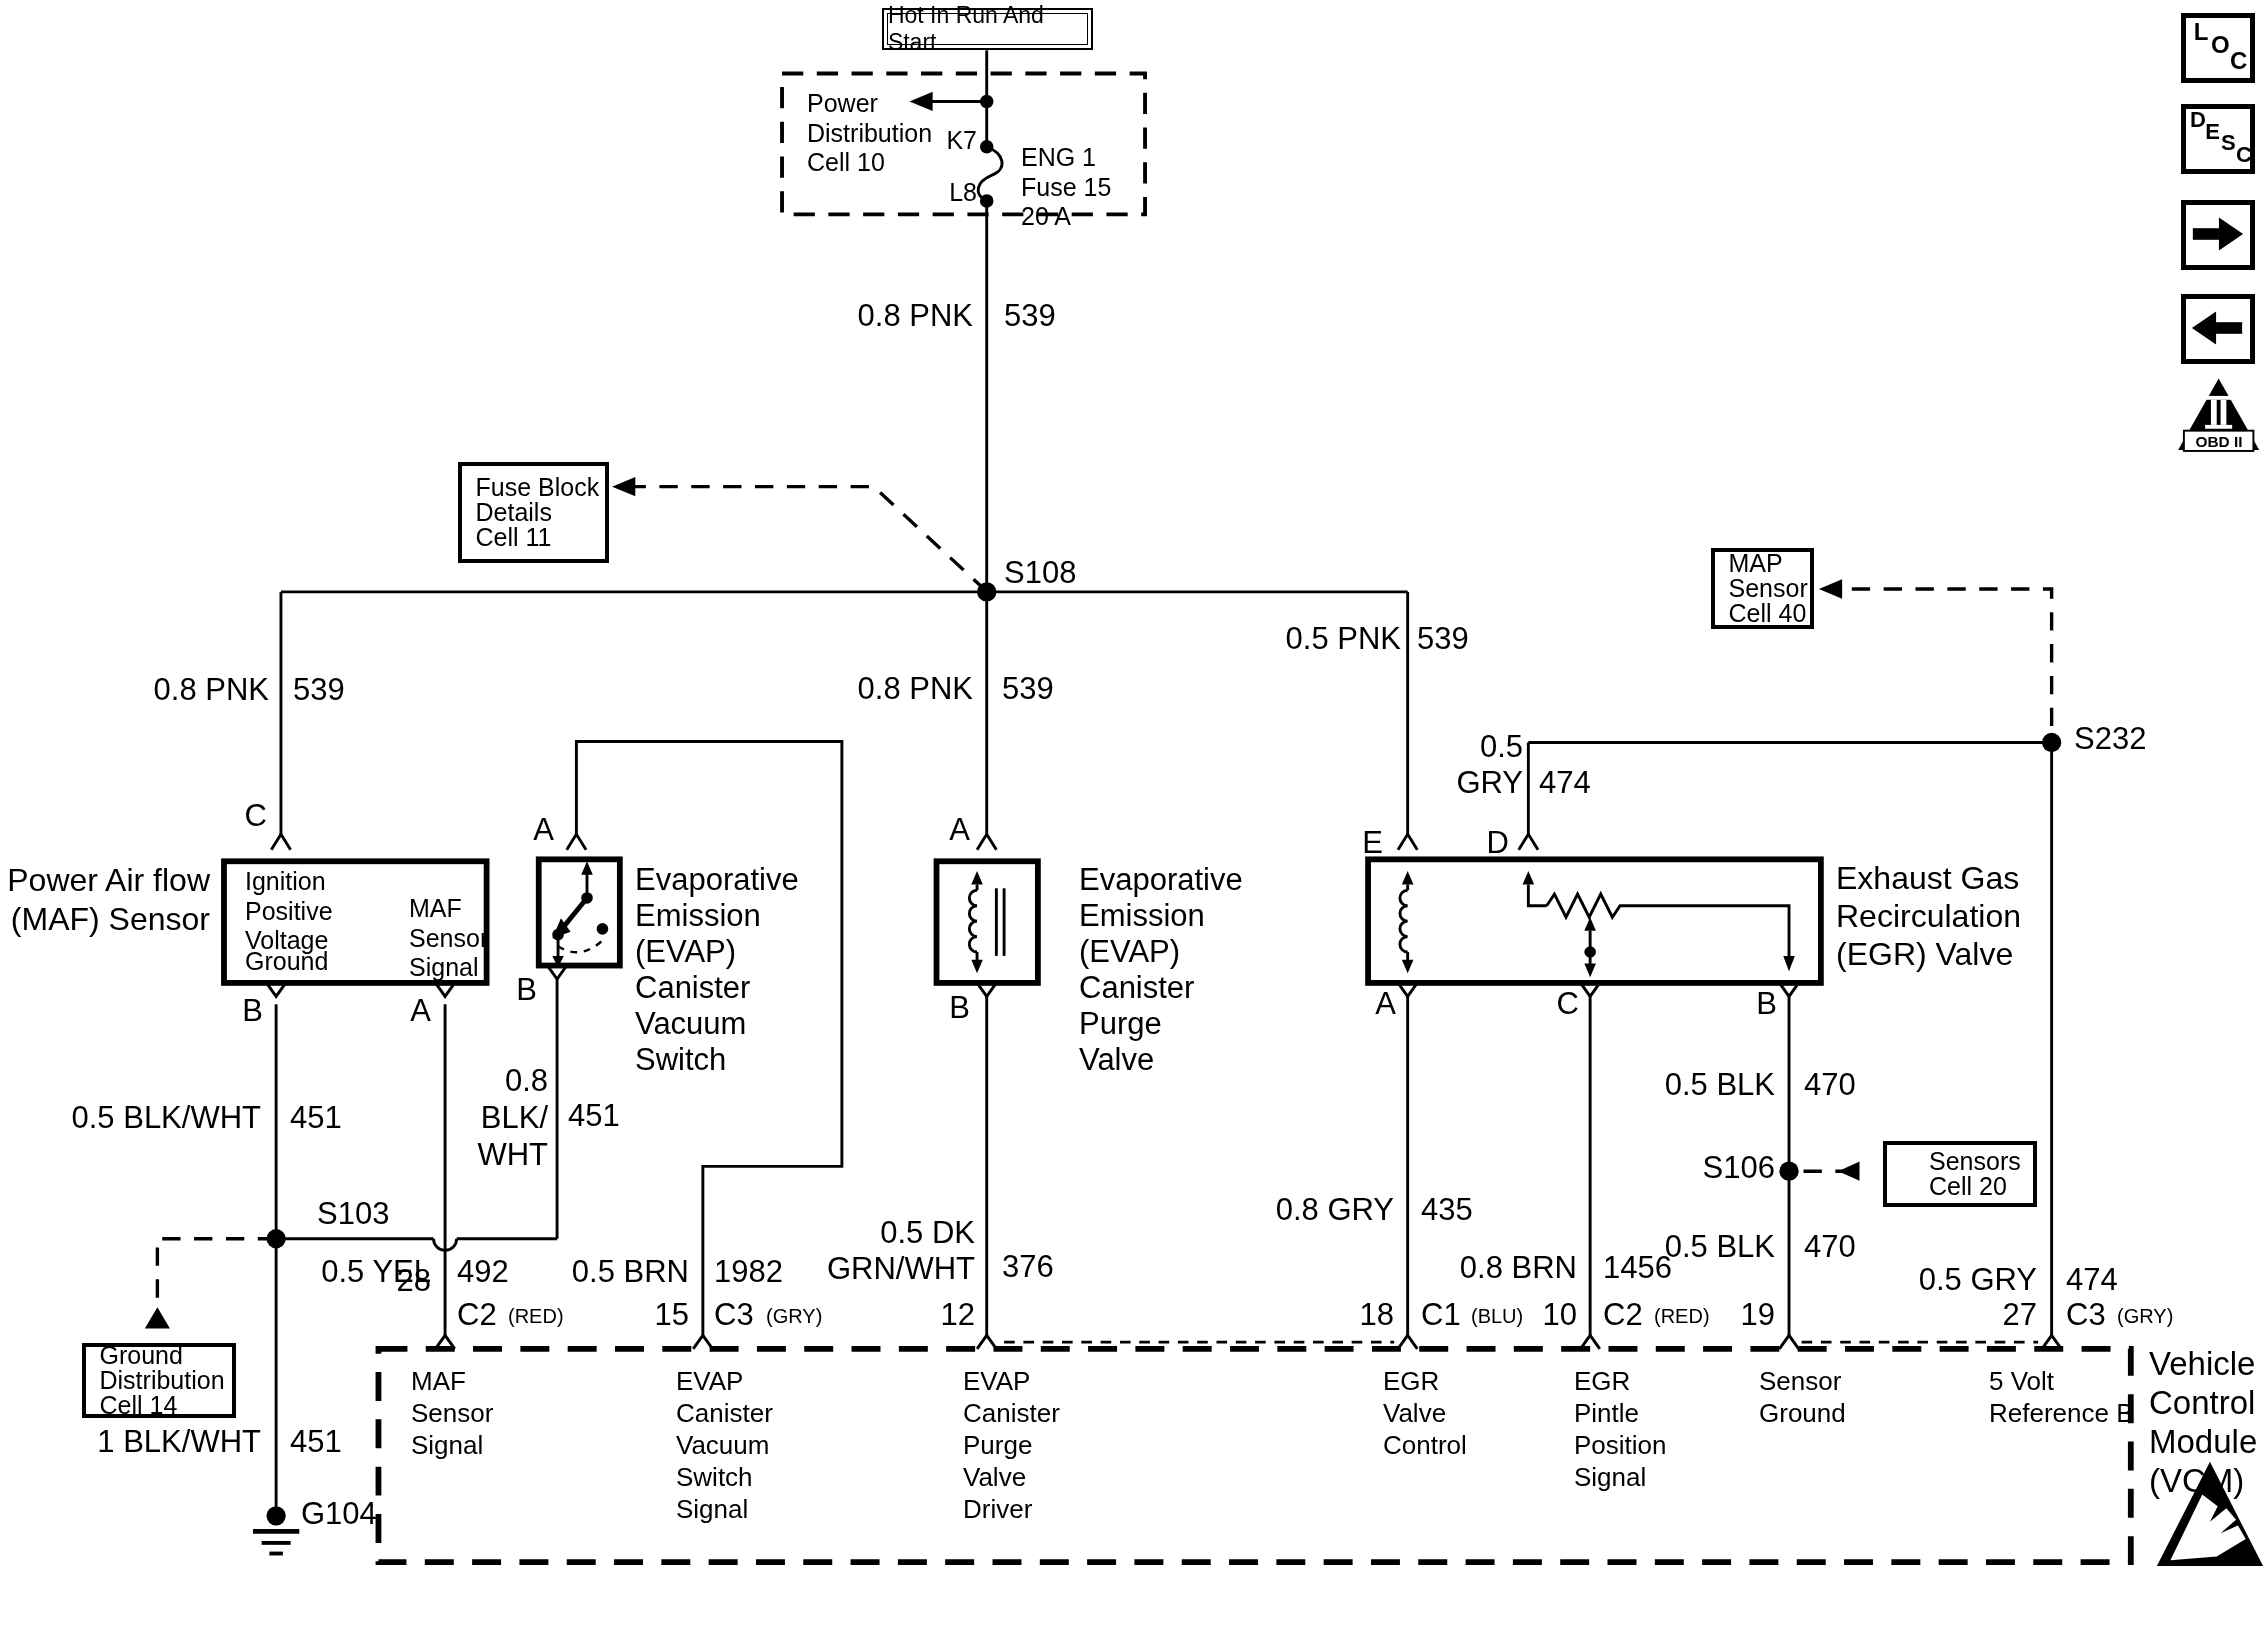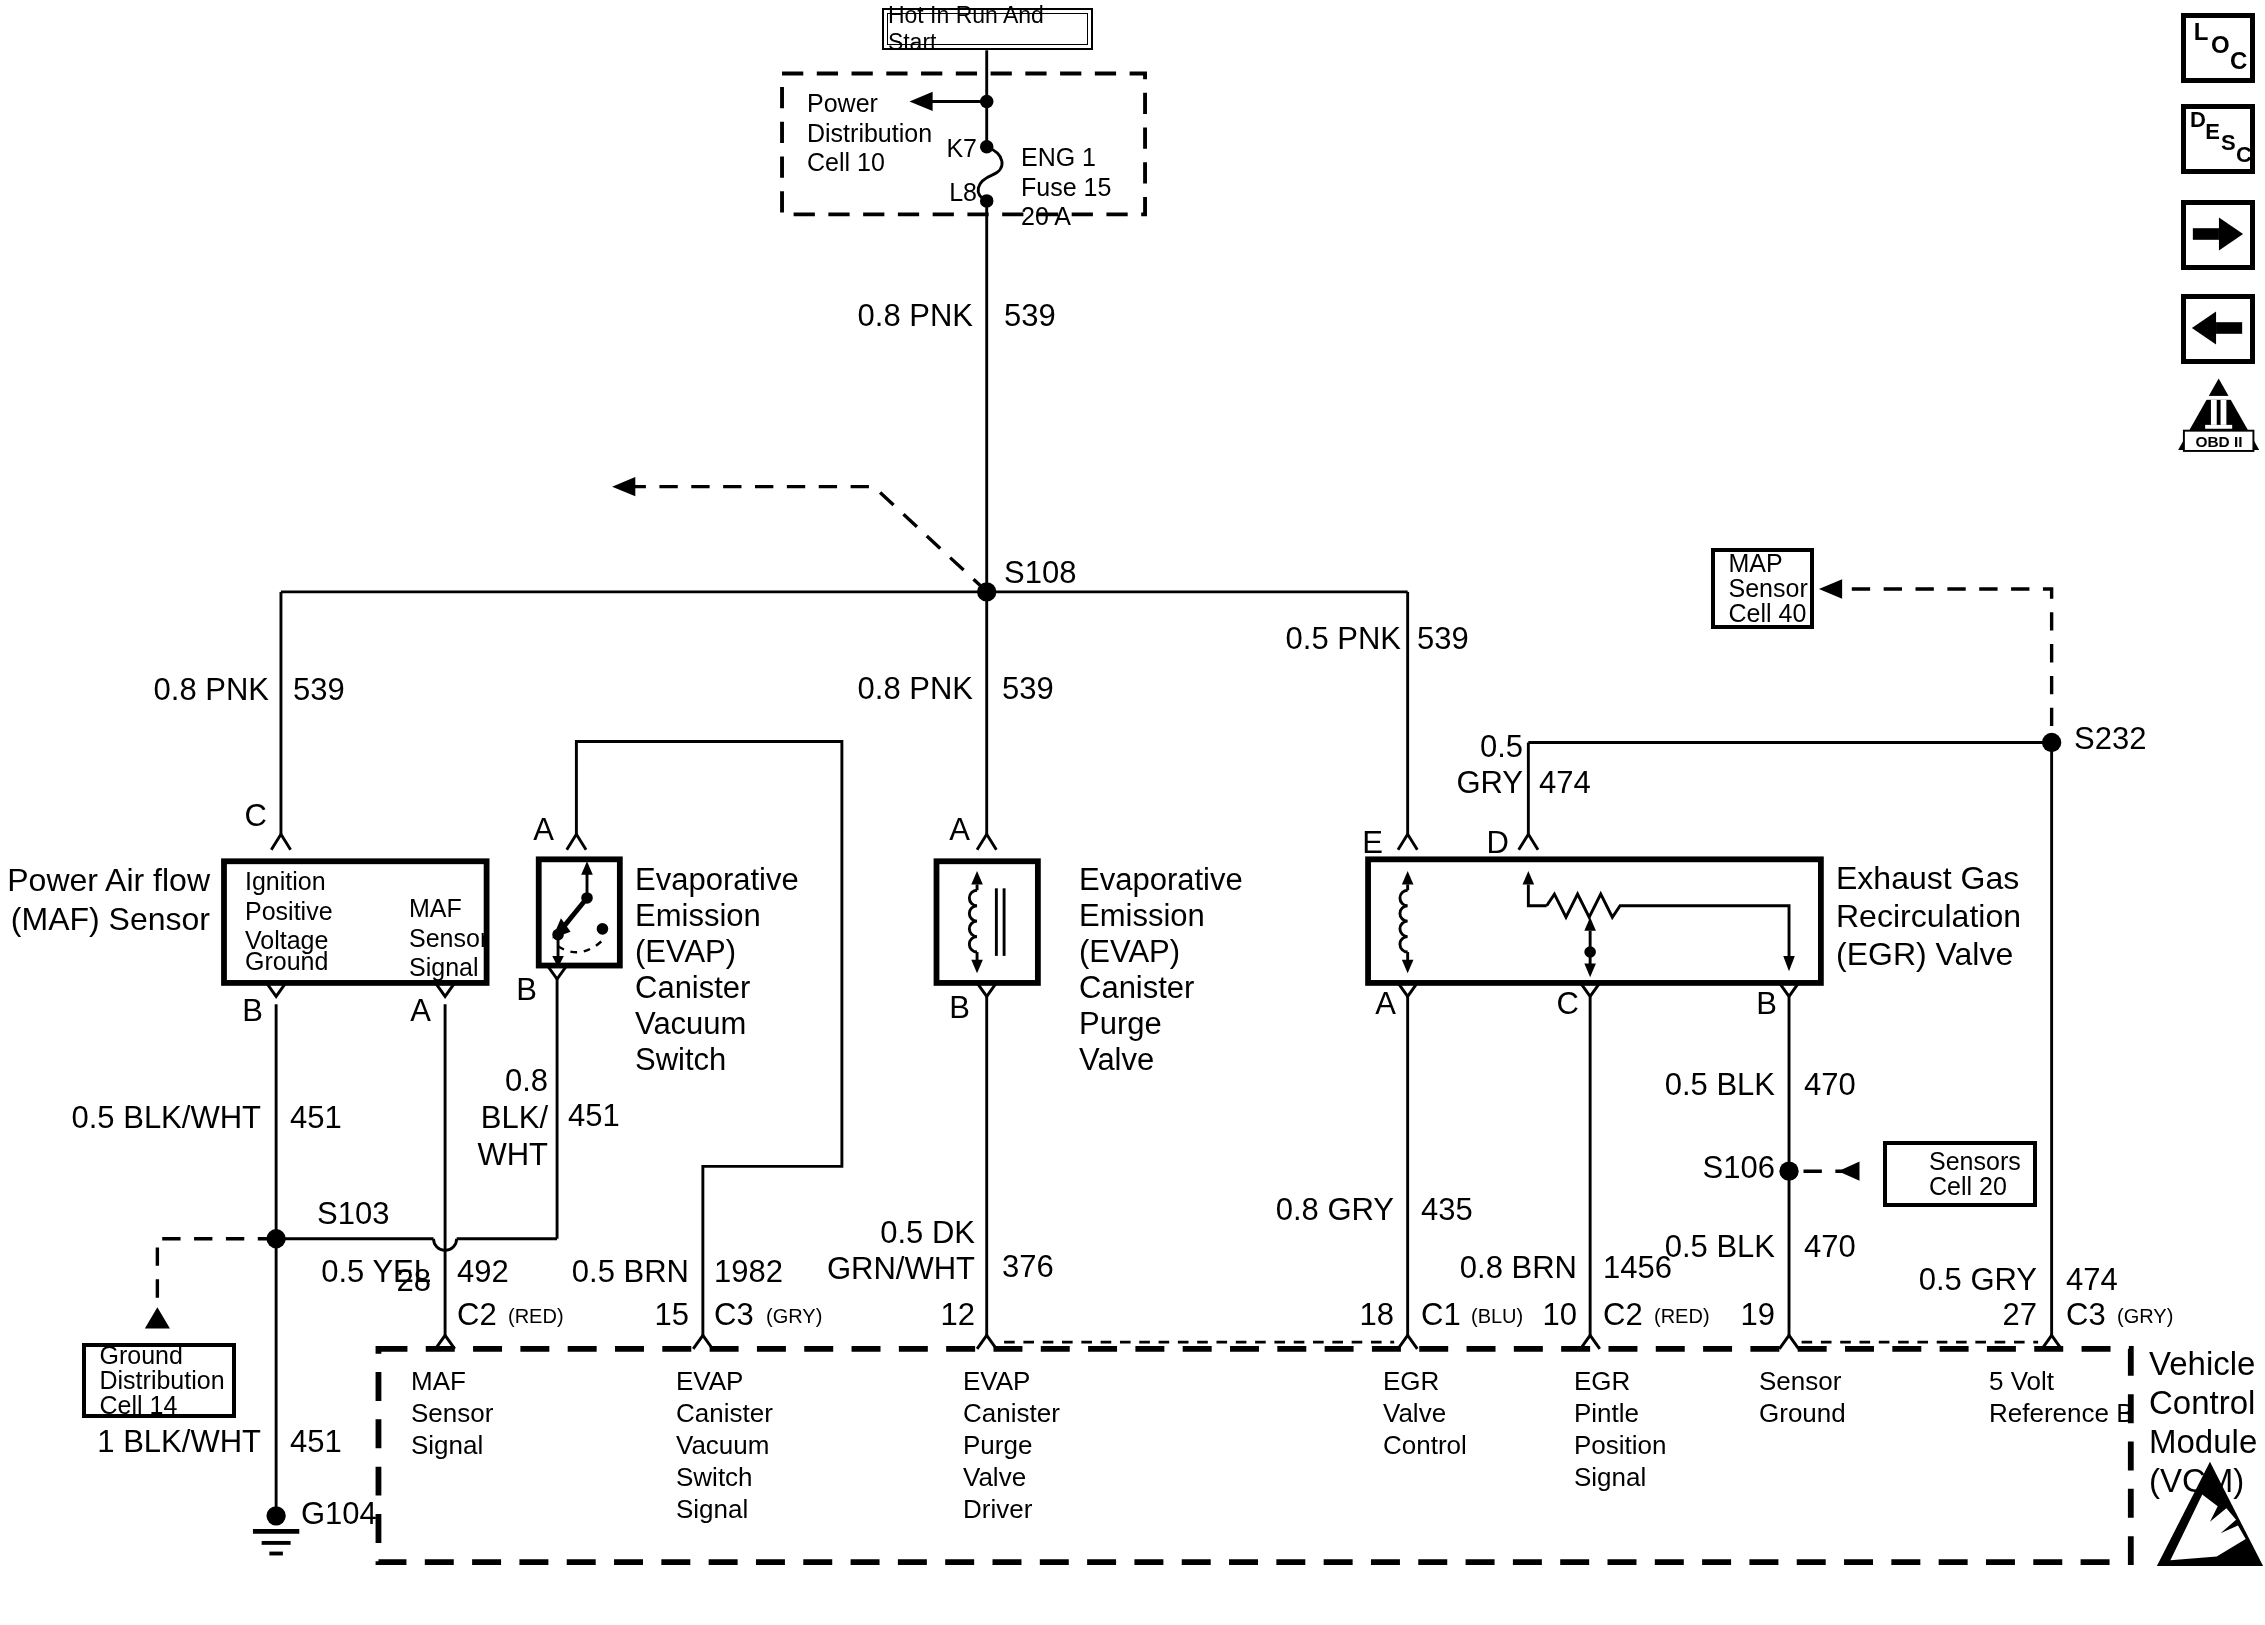--- a/index.html
+++ b/index.html
@@ -178,39 +178,44 @@
 
     <g>
       <polygon points="2289,1514 2234,1622 2344,1622" fill="#000"></polygon>
       <path d="M2248,1616 L2281,1548 L2297,1560 L2289,1576 L2306,1562 L2316,1574 L2300,1588 L2318,1580 L2326,1594 L2296,1612 Z" fill="#fff"></path>
     </g>
   </svg>
 
   <div class="hotbox">
     <div class="in2">Hot In Run And Start</div>
   </div>
+  <div class="refbox" style="left:458px;top:462px;width:151px;height:101px;">
+    <div class="inner">Fuse Block
+Details
+Cell 11</div>
+  </div>
   <div class="refbox" style="left:82px;top:1343px;width:154px;height:75px;">
     <div class="inner">Ground
 Distribution
 Cell 14</div>
   </div>
   <div class="refbox" style="left:1711px;top:548px;width:103px;height:81px;">
     <div class="inner">MAP
 Sensor
 Cell 40</div>
   </div>
   <div class="refbox" style="left:1883px;top:1141px;width:154px;height:66px;">
     <div class="inner" style="padding-left:42px;">Sensors
 Cell 20</div>
   </div>
 
   <div class="lbl f26" style="left:807px;top:89px;">Power
 Distribution
 Cell 10</div>
-  <div class="lbl f26 r" style="right:1288px;top:134px;margin-left:16px;">K7</div>
+  <div class="lbl f26 r" style="right:1288px;top:126px;margin-left:16px;">K7</div>
   <div class="lbl f26 r" style="right:1288px;top:178px;">L8</div>
   <div class="lbl f26" style="left:1021px;top:143px;">ENG 1
 Fuse 15
 20 A</div>
 
   <div class="lbl f32 r" style="right:1292px;top:299px;">0.8 PNK</div>
   <div class="lbl f32" style="left:1004px;top:299px;">539</div>
 
   <div class="lbl f32 r" style="right:1996px;top:673px;">0.8 PNK</div>
   <div class="lbl f32" style="left:293px;top:673px;">539</div>

